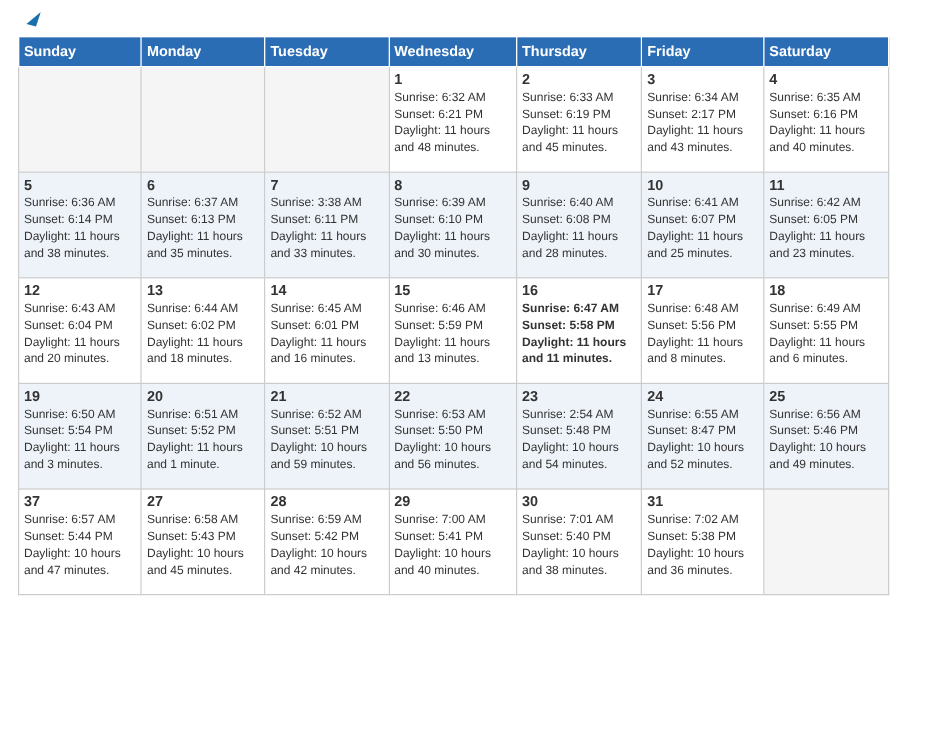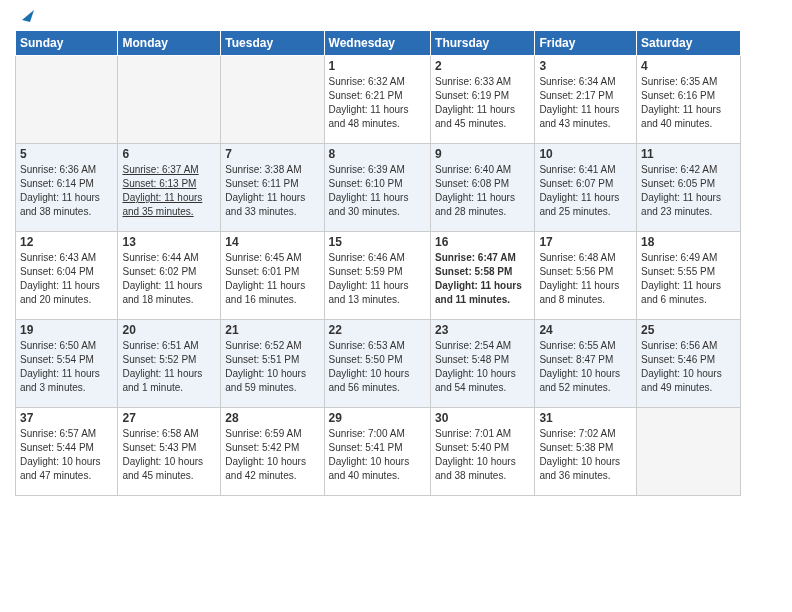--- a/index.html
+++ b/index.html
@@ -161,21 +161,21 @@
         <tr class="row-alt">
           <td>
             <span class="day-num">5</span>
             <div class="day-info" style="white-space: pre-line;">Sunrise: 6:36 AM
 Sunset: 6:14 PM
 Daylight: 11 hours
 and 38 minutes.</div>
           </td>
           <td>
             <span class="day-num">6</span>
-            <div class="day-info" style="white-space: pre-line; text-decoration: underline;">Sunrise: 6:37 AM
+            <div class="day-info" style="white-space: pre-line;">Sunrise: 6:37 AM
 Sunset: 6:13 PM
 Daylight: 11 hours
 and 35 minutes.</div>
           </td>
           <td>
             <span class="day-num">7</span>
             <div class="day-info" style="white-space: pre-line;">Sunrise: 3:38 AM
 Sunset: 6:11 PM
 Daylight: 11 hours
 and 33 minutes.</div>

